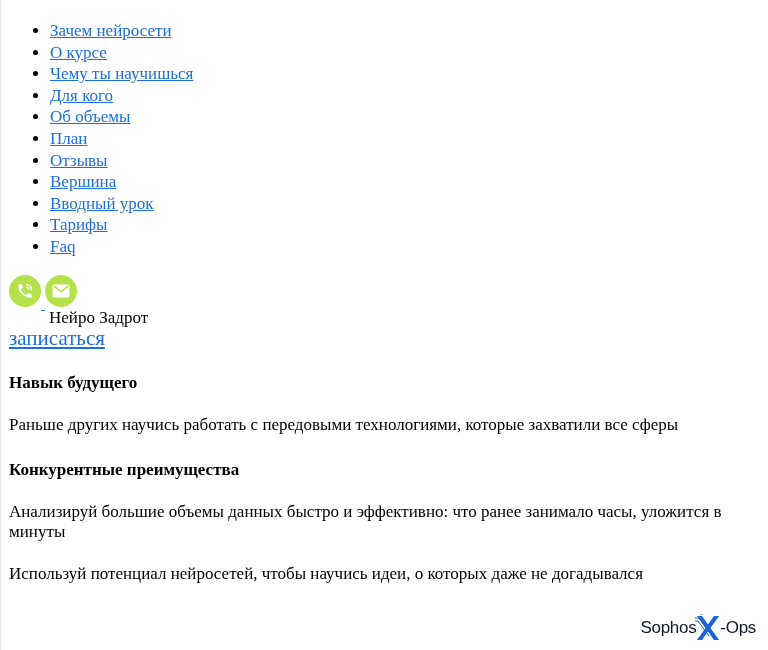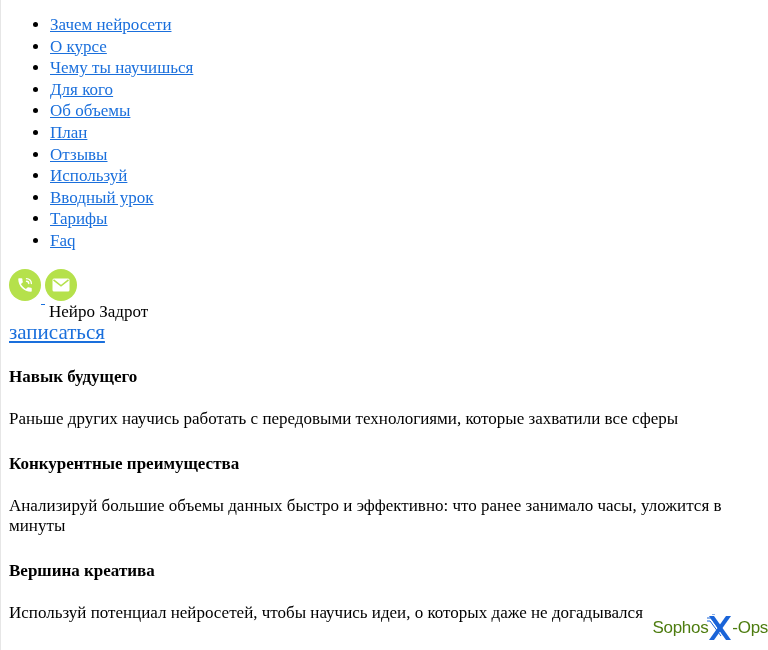--- a/index.html
+++ b/index.html
@@ -20,21 +20,21 @@
     }
     .page {
       padding: 0 8px;
     }
     a {
       color: #0000ee;
       text-decoration: underline;
     }
     ul.nav {
       margin: 0;
-      padding: 14px 0 0 41px;
+      padding: 20px 0 0 41px;
       list-style: disc;
     }
     ul.nav li {
       height: 21.6px;
       line-height: 21.6px;
       font-size: 17px;
     }
     ul.nav li a {
       color: #1a6fdc;
     }
@@ -89,27 +89,27 @@
       line-height: 20px;
       font-family: Liberation Serif, serif;
     }
     .feature p {
       margin: 22px 0 0 0;
       font-size: 17px;
       line-height: 20px;
     }
     .sophos {
       position: absolute;
-      right: 0;
+      right: 12px;
       bottom: 8px;
       display: flex;
       align-items: center;
       font-family: "Liberation Sans", "DejaVu Sans", sans-serif;
       font-size: 17px;
-      color: #4d7c0f;
+      color: #0f172a;
       letter-spacing: -0.3px;
     }
     .sophos .x {
       display: inline-block;
       width: 26px;
       height: 28px;
       margin: 0 -1px;
     }
   </style>
 </head>
@@ -118,21 +118,21 @@
 <div class="page">
 
   <ul class="nav">
     <li><a href="#">Зачем нейросети</a></li>
     <li><a href="#">О курсе</a></li>
     <li><a href="#">Чему ты научишься</a></li>
     <li><a href="#">Для кого</a></li>
     <li><a href="#">Об объемы</a></li>
     <li><a href="#">План</a></li>
     <li><a href="#">Отзывы</a></li>
-    <li><a href="#">Используй</a></li>
+    <li><a href="#">Вершина</a></li>
     <li><a href="#">Вводный урок</a></li>
     <li><a href="#">Тарифы</a></li>
     <li><a href="#">Faq</a></li>
   </ul>
 
   <div class="contacts">
     <a href="#" class="contact-link">
       <span class="circle">
         <svg width="18" height="18" viewBox="0 0 24 24">
           <path d="M6.6 10.8c1.4 2.8 3.8 5.1 6.6 6.6l2.2-2.2c.3-.3.7-.4 1-.2 1.1.4 2.3.6 3.6.6.6 0 1 .4 1 1V20c0 .6-.4 1-1 1C10.6 21 3 13.4 3 4c0-.6.4-1 1-1h3.5c.6 0 1 .4 1 1 0 1.3.2 2.5.6 3.6.1.3 0 .7-.2 1L6.6 10.8z" fill="#ffffff"></path>
@@ -159,21 +159,20 @@
 
   <div class="feature">
     <h3>Навык будущего</h3>
     <p>Раньше других научись работать с передовыми технологиями, которые захватили все сферы</p>
   </div>
   <div class="feature">
     <h3>Конкурентные преимущества</h3>
     <p>Анализируй большие объемы данных быстро и эффективно: что ранее занимало часы, уложится в минуты</p>
   </div>
   <div class="feature">
-    <h3>Вершина креатива</h3>
     <p>Используй потенциал нейросетей, чтобы научись идеи, о которых даже не догадывался</p>
   </div>
 
 </div>
 
 <div class="sophos">
   <span>Sophos</span>
   <span class="x">
     <svg width="26" height="28" viewBox="0 0 26 28">
       <path d="M2 2 L7 2 L24 26 L19 26 Z" fill="#1a64d8"></path>

